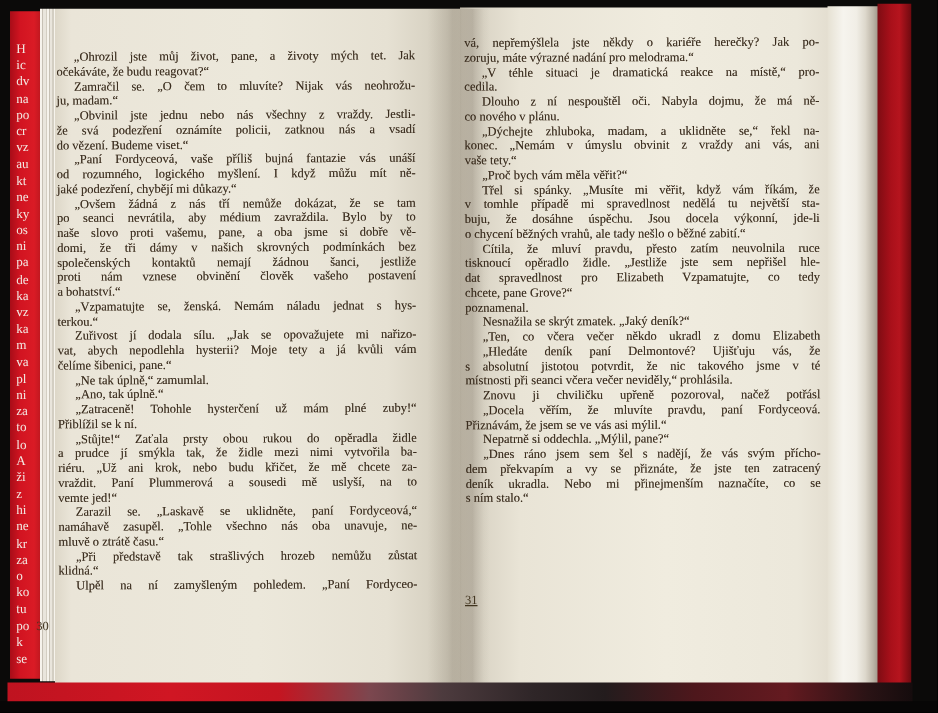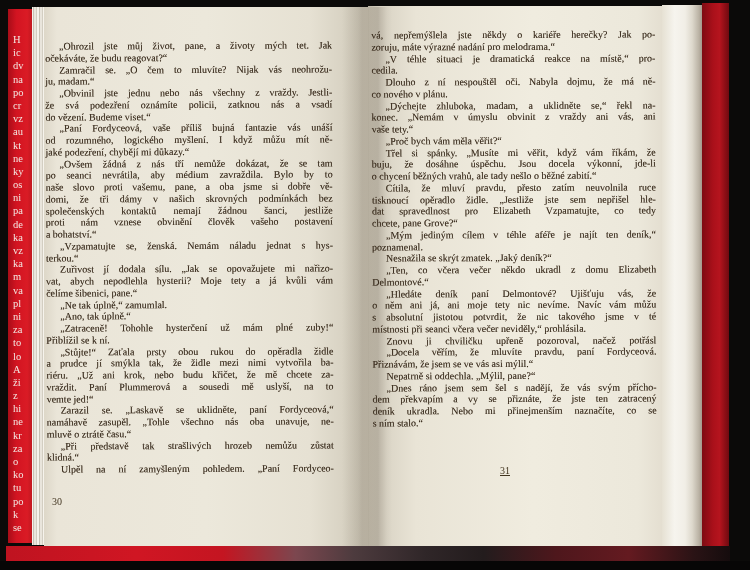--- a/index.html
+++ b/index.html
@@ -58,22 +58,22 @@
   }
   .text-left  { left:46px;  top:40px; width:287px; transform:rotate(-0.25deg); }
   .text-right { left:372px; top:29px; width:284px; transform:rotate(-0.2deg); }
   .text-line {
     height:11.75px; line-height:11.75px; overflow:visible;
     text-align:justify; text-align-last:justify; white-space:nowrap;
   }
   .text-line.end { text-align-last:left; }
   .text-line.ind { padding-left:14px; }
   .pagenum { position:absolute; color:#41341f; font-size:10px; }
-  .pagenum-left  { left:52px;  top:496px; }
-  .pagenum-right { left:372px; top:465px; width:266px; text-align:center;text-decoration:underline; }
+  .pagenum-left  { left:29px;  top:496px; }
+  .pagenum-right { left:372px; top:475px; width:266px; text-align:left;text-decoration:underline; }
 </style>
 </head>
 <body>
 
 <div class="photo">
 
   <div class="flap">
     <div class="flap-letters">
         <div class="flap-letter">H</div>
         <div class="flap-letter">ic</div>
@@ -166,33 +166,31 @@
       <div class="text-line end">zoruju, máte výrazné nadání pro melodrama.“</div>
       <div class="text-line ind">„V téhle situaci je dramatická reakce na místě,“ pro-</div>
       <div class="text-line end">cedila.</div>
       <div class="text-line ind">Dlouho z ní nespouštěl oči. Nabyla dojmu, že má ně-</div>
       <div class="text-line end">co nového v plánu.</div>
       <div class="text-line ind">„Dýchejte zhluboka, madam, a uklidněte se,“ řekl na-</div>
       <div class="text-line">konec. „Nemám v úmyslu obvinit z vraždy ani vás, ani</div>
       <div class="text-line end">vaše tety.“</div>
       <div class="text-line ind end">„Proč bych vám měla věřit?“</div>
       <div class="text-line ind">Třel si spánky. „Musíte mi věřit, když vám říkám, že</div>
+      <div class="text-line">v tomhle případě mi spravedlnost nedělá tu největší sta-</div>
       <div class="text-line">buju, že dosáhne úspěchu. Jsou docela výkonní, jde-li</div>
       <div class="text-line end">o chycení běžných vrahů, ale tady nešlo o běžné zabití.“</div>
       <div class="text-line ind">Cítila, že mluví pravdu, přesto zatím neuvolnila ruce</div>
       <div class="text-line">tisknoucí opěradlo židle. „Jestliže jste sem nepřišel hle-</div>
       <div class="text-line">dat spravedlnost pro Elizabeth Vzpamatujte, co tedy</div>
       <div class="text-line end">chcete, pane Grove?“</div>
-      <div class="text-line ind">„Mým jediným cílem v téhle aféře je najít ten deník,“</div>
       <div class="text-line end">poznamenal.</div>
       <div class="text-line ind end">Nesnažila se skrýt zmatek. „Jaký deník?“</div>
       <div class="text-line ind">„Ten, co včera večer někdo ukradl z domu Elizabeth</div>
-      <div class="text-line end">Delmontové.“</div>
       <div class="text-line ind">„Hledáte deník paní Delmontové? Ujišťuju vás, že</div>
-      <div class="text-line">o něm ani já, ani moje tety nic nevíme. Navíc vám můžu</div>
       <div class="text-line">s absolutní jistotou potvrdit, že nic takového jsme v té</div>
       <div class="text-line end">místnosti při seanci včera večer neviděly,“ prohlásila.</div>
       <div class="text-line ind">Znovu ji chviličku upřeně pozoroval, načež potřásl</div>
       <div class="text-line ind">„Docela věřím, že mluvíte pravdu, paní Fordyceová.</div>
       <div class="text-line end">Přiznávám, že jsem se ve vás asi mýlil.“</div>
       <div class="text-line ind end">Nepatrně si oddechla. „Mýlil, pane?“</div>
       <div class="text-line ind">„Dnes ráno jsem sem šel s nadějí, že vás svým přícho-</div>
       <div class="text-line">dem překvapím a vy se přiznáte, že jste ten zatracený</div>
       <div class="text-line">deník ukradla. Nebo mi přinejmenším naznačíte, co se</div>
       <div class="text-line end">s ním stalo.“</div>

